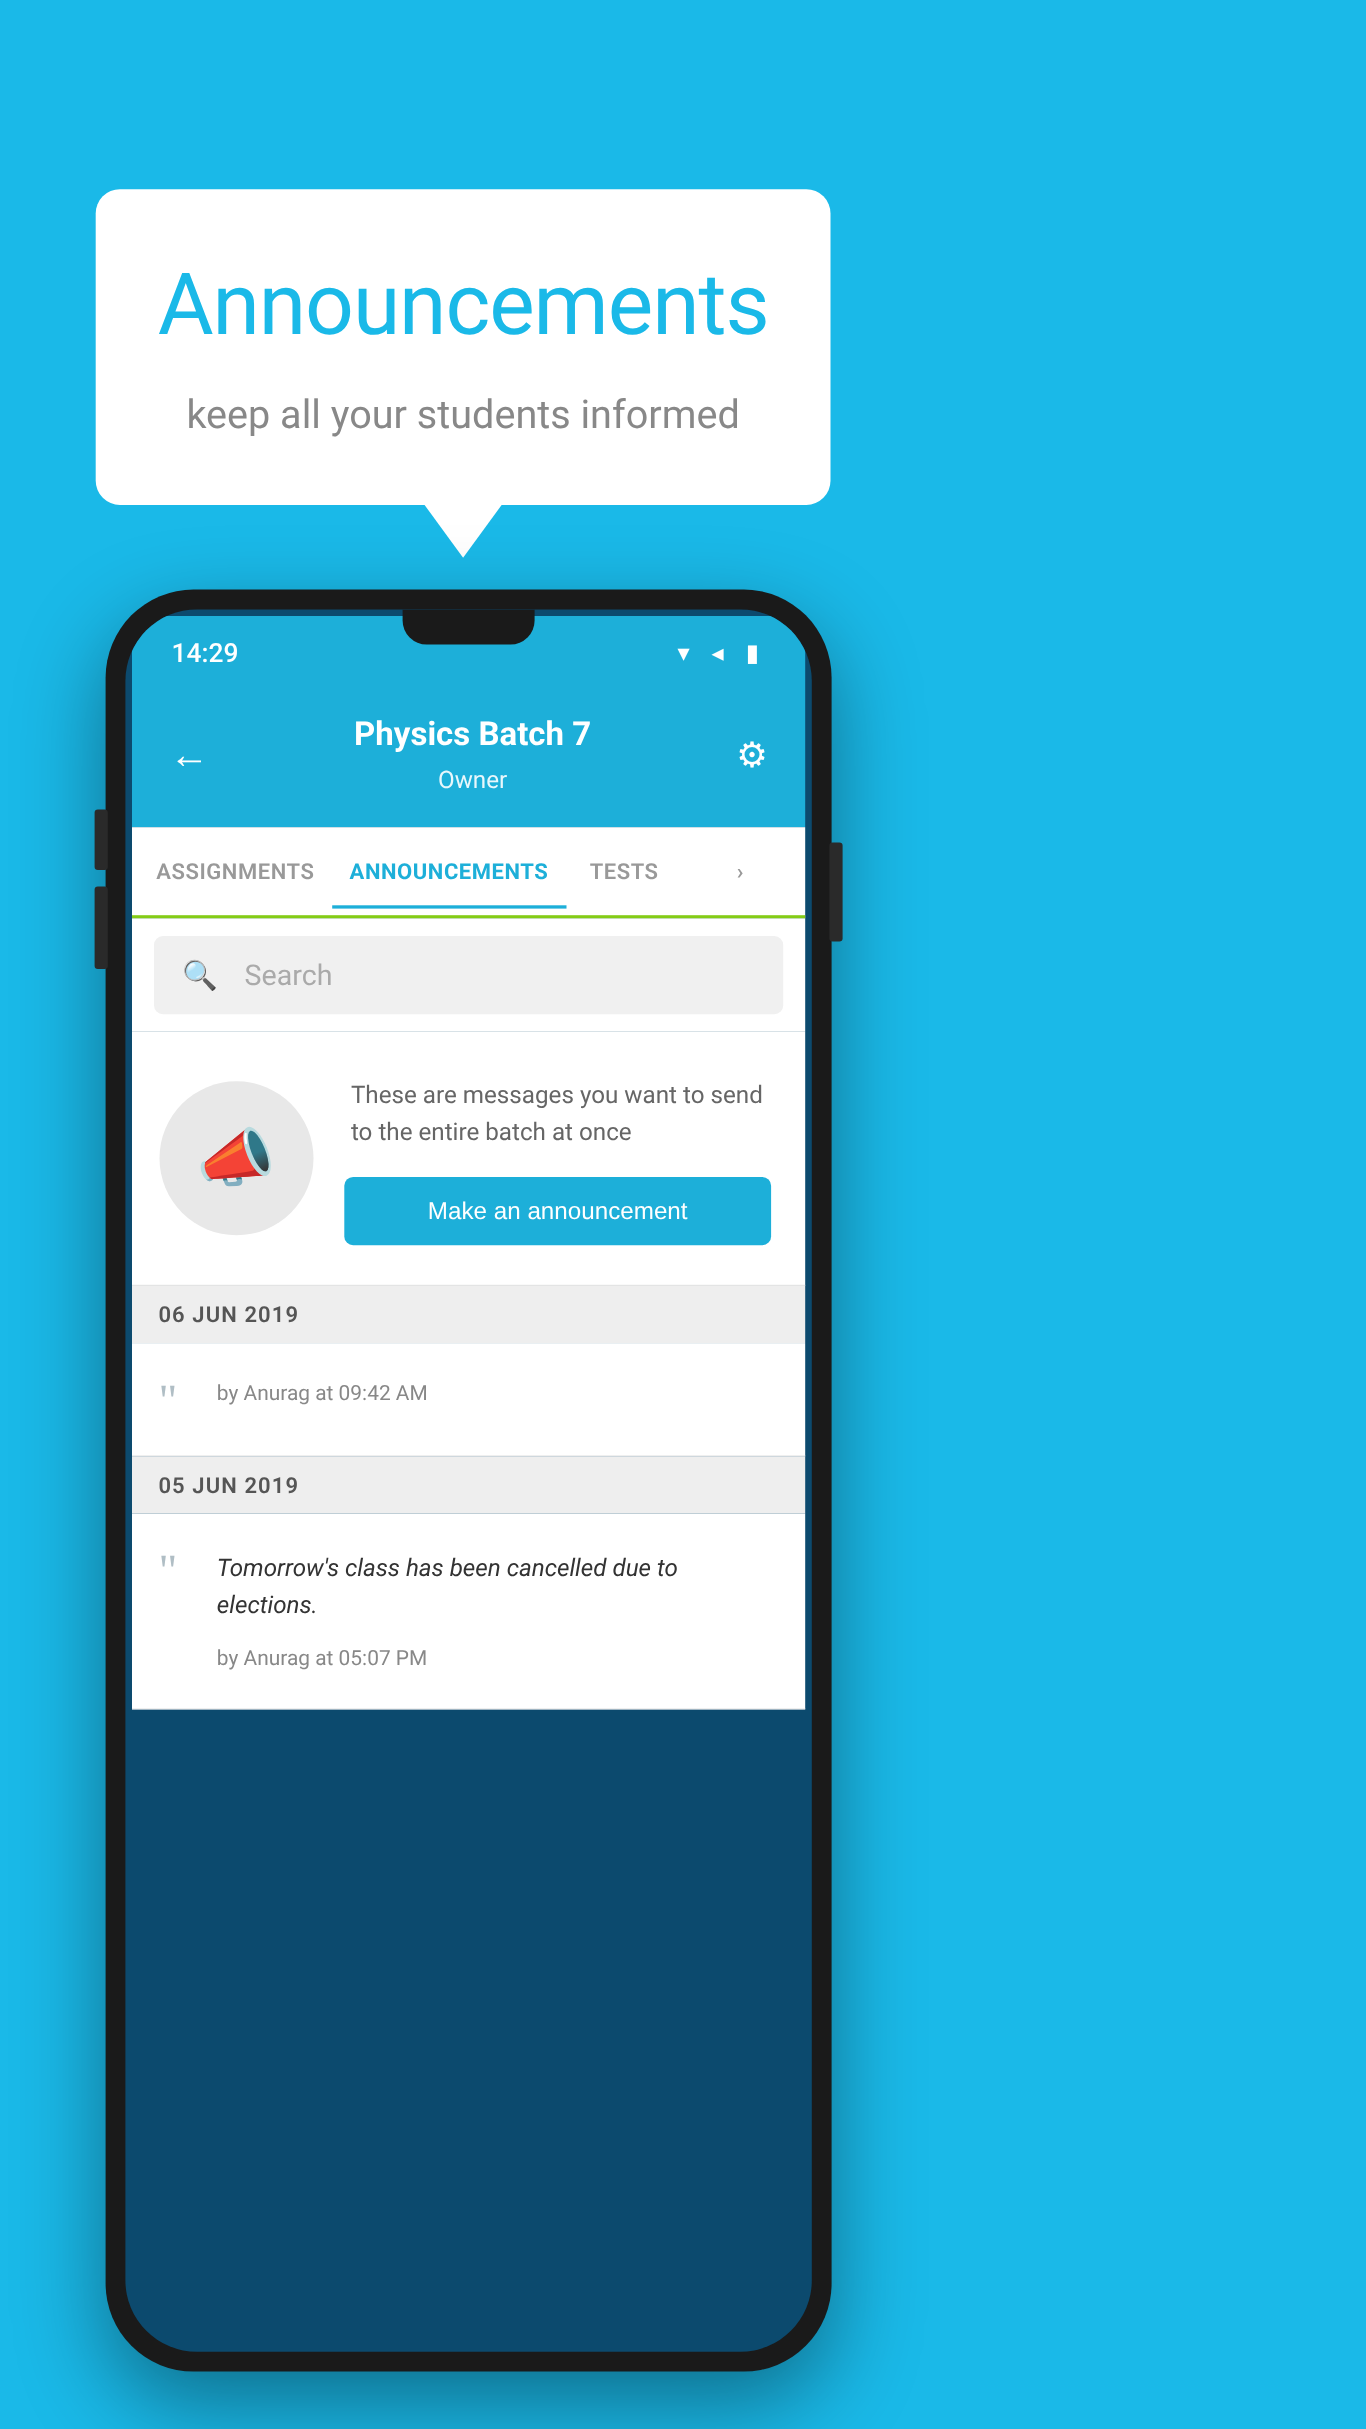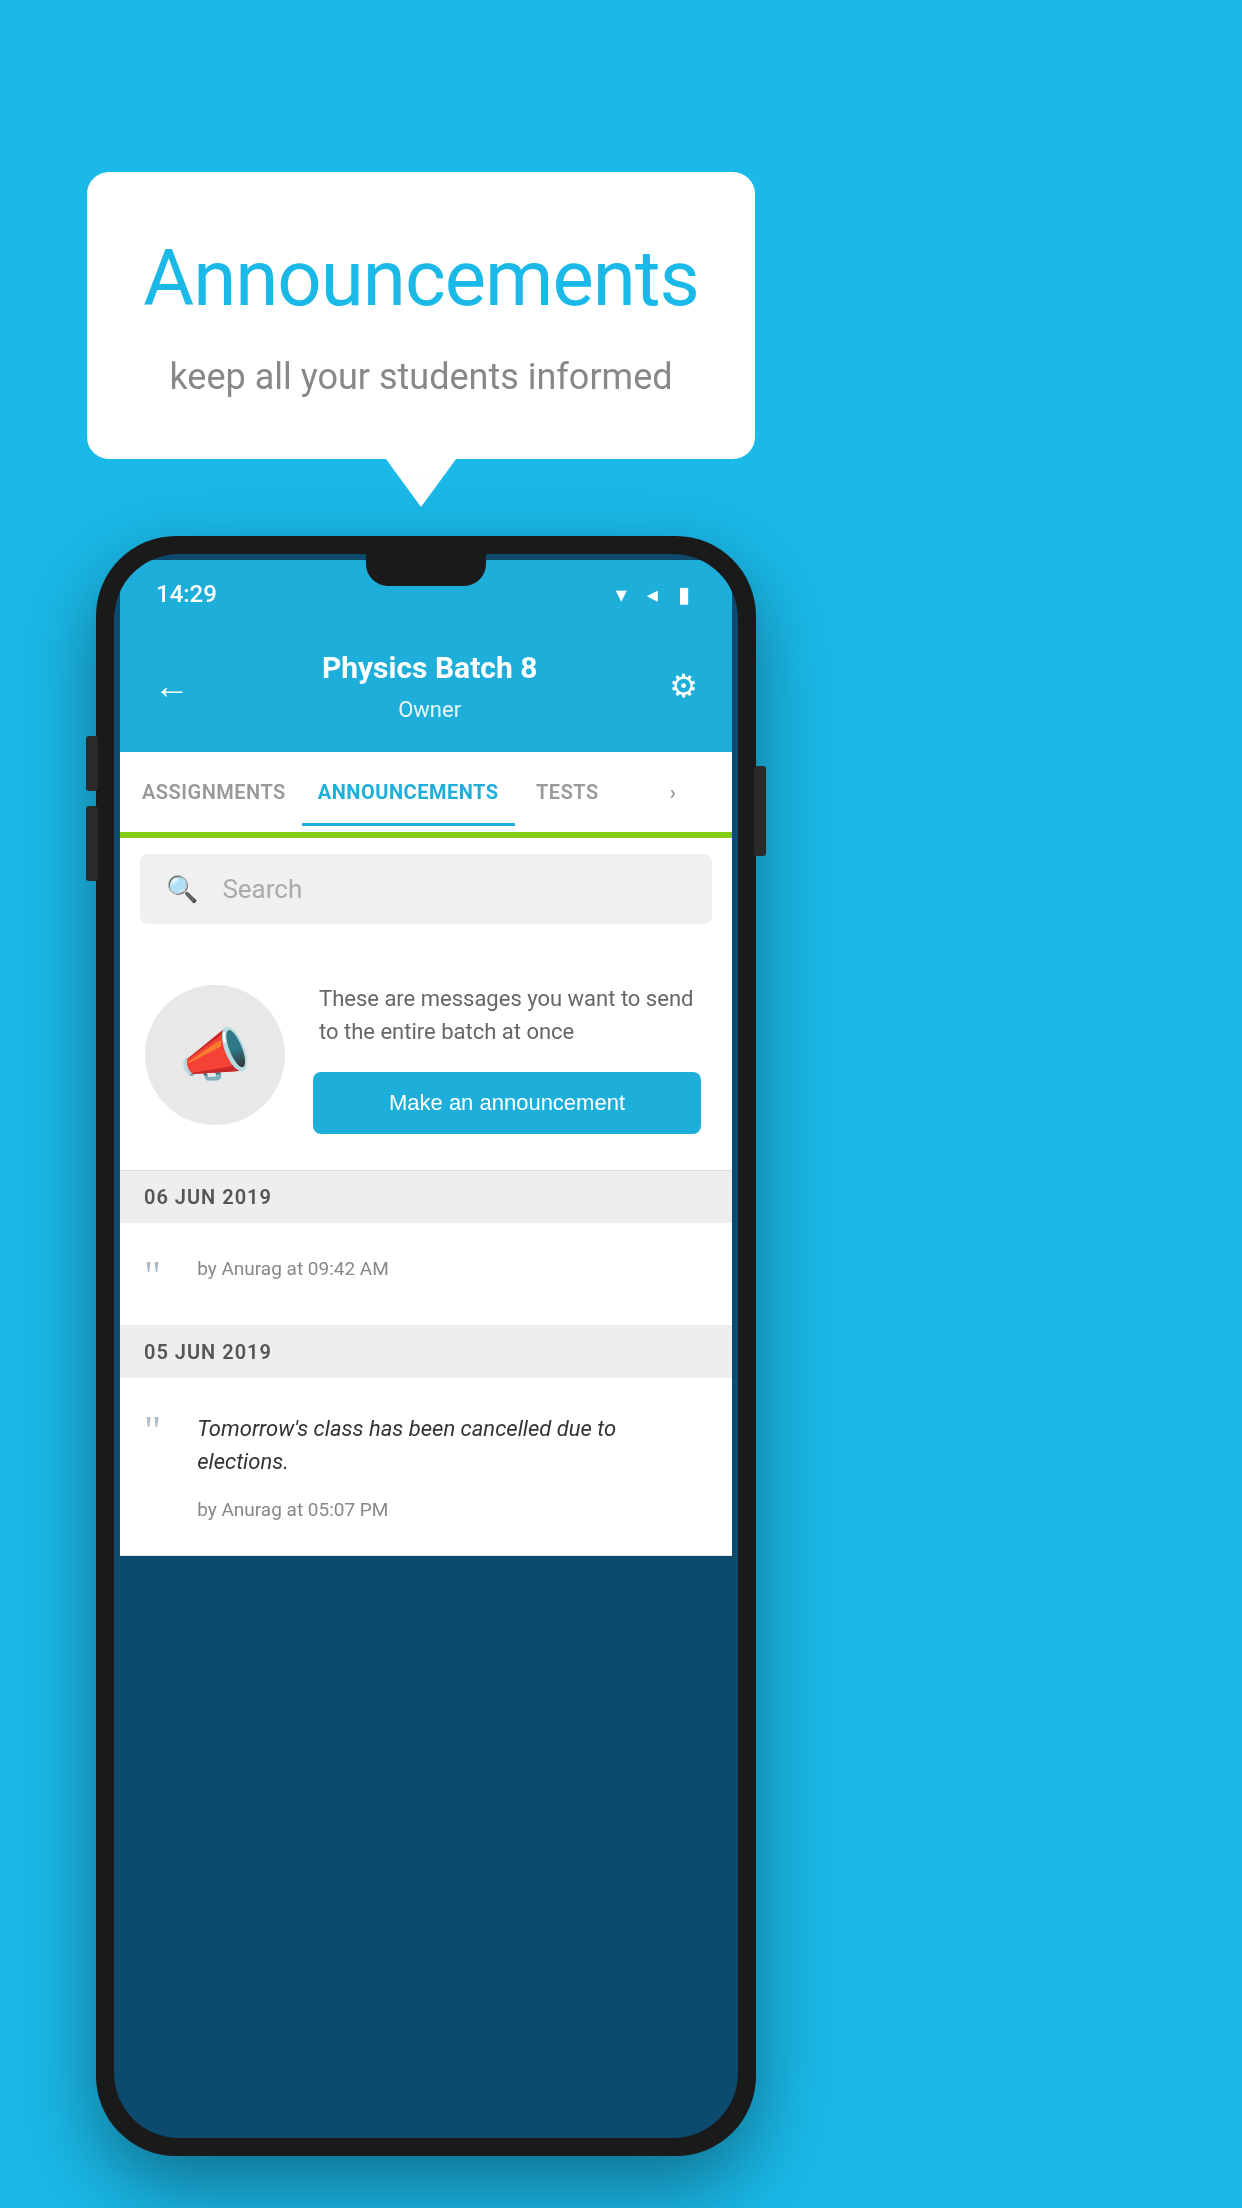--- a/index.html
+++ b/index.html
@@ -152,21 +152,21 @@
     .header-gear {
       color: white;
       font-size: 32px;
       cursor: pointer;
     }
 
     
     .tabs-bar {
       background: white;
       display: flex;
-      border-bottom: 6px solid #84cc16;
+      border-bottom: 3px solid #84cc16;
     }
 
     .tab-item {
       flex: 1;
       text-align: center;
       padding: 22px 10px;
       font-size: 20px;
       color: #999;
       font-weight: 600;
       letter-spacing: 0.5px;
@@ -360,21 +360,21 @@
       <div class="status-icons">
         <span>▾</span>
         <span>◂</span>
         <span>▮</span>
       </div>
     </div>
 
     <div class="app-header">
       <span class="header-back">←</span>
       <div class="header-title-block">
-        <div class="header-title">Physics Batch 8</div>
+        <div class="header-title">Physics Batch 7</div>
         <div class="header-subtitle">Owner</div>
       </div>
       <span class="header-gear">⚙</span>
     </div>
 
     <div class="tabs-bar">
       <div class="tab-item">
         <span>ASSIGNMENTS</span>
       </div>
       <div class="tab-item active">

